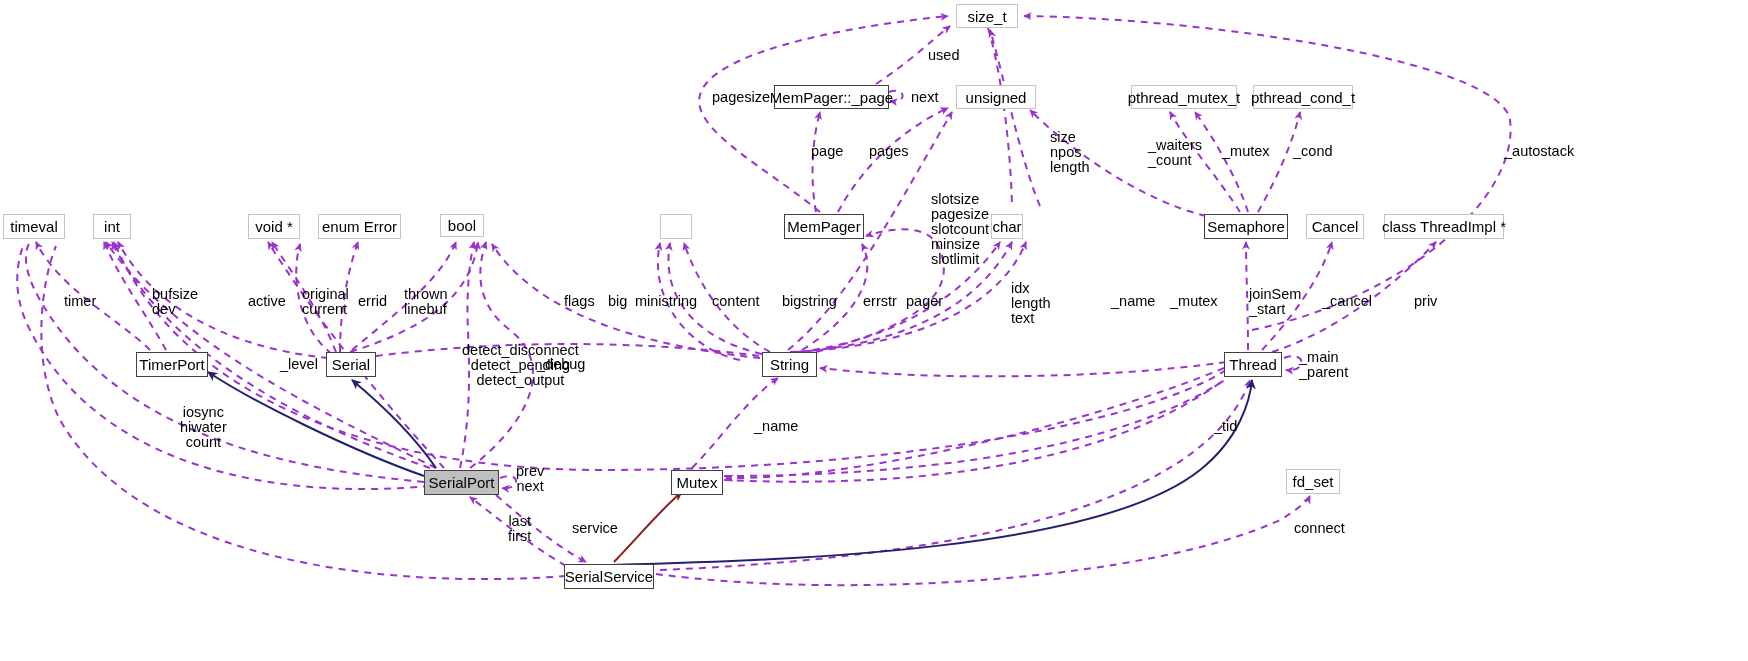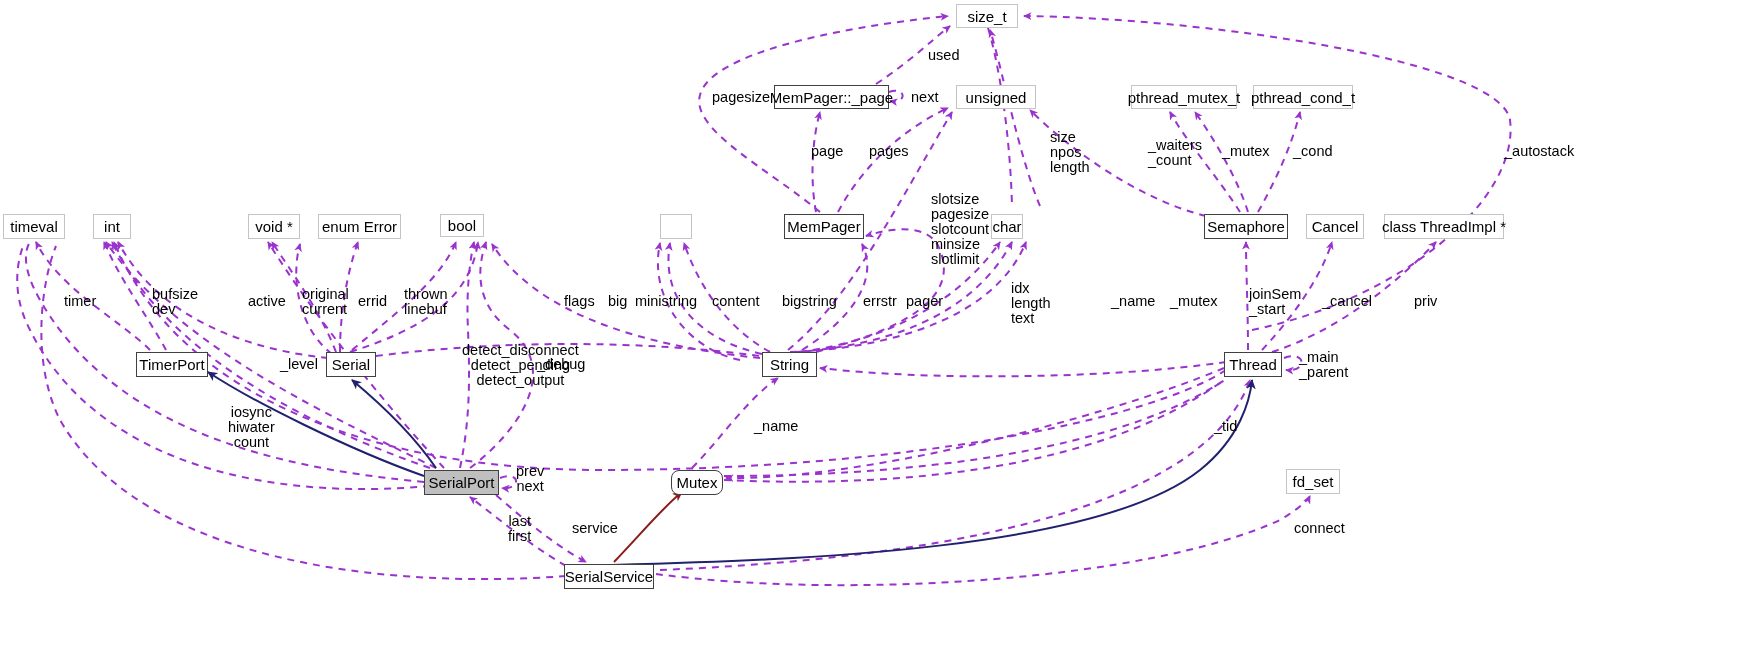--- a/index.html
+++ b/index.html
@@ -155,21 +155,21 @@
   <div class="node cls" style="left:1204px;top:214px;width:84px;height:25px;">Semaphore</div>
   <div class="node plain" style="left:1306px;top:214px;width:58px;height:25px;">Cancel</div>
   <div class="node plain" style="left:1384px;top:214px;width:120px;height:25px;">class ThreadImpl *</div>
 
   <div class="node cls" style="left:136px;top:352px;width:72px;height:25px;">TimerPort</div>
   <div class="node cls" style="left:326px;top:352px;width:50px;height:25px;">Serial</div>
   <div class="node cls" style="left:762px;top:352px;width:55px;height:25px;">String</div>
   <div class="node cls" style="left:1224px;top:352px;width:58px;height:25px;">Thread</div>
 
   <div class="node focus" style="left:424px;top:470px;width:75px;height:25px;">SerialPort</div>
-  <div class="node cls" style="left:671px;top:470px;width:52px;height:25px;border-radius:8px;">Mutex</div>
+  <div class="node cls" style="left:671px;top:470px;width:52px;height:25px;">Mutex</div>
   <div class="node plain" style="left:1286px;top:469px;width:54px;height:25px;">fd_set</div>
   <div class="node cls" style="left:564px;top:564px;width:90px;height:25px;">SerialService</div>
 
   <div class="elabel l" style="left:928px;top:48px;">used</div>
   <div class="elabel l" style="left:712px;top:90px;">pagesize</div>
   <div class="elabel l" style="left:911px;top:90px;">next</div>
   <div class="elabel l ml" style="left:1050px;top:130px;">
       <div>size</div>
       <div>npos</div>
       <div>length</div>
@@ -229,21 +229,21 @@
   <div class="elabel ml" style="left:462px;top:343px;">
       <div>detect_disconnect</div>
       <div>detect_pending</div>
       <div>detect_output</div>
     </div>
   <div class="elabel l" style="left:537px;top:357px;">_debug</div>
   <div class="elabel l ml" style="left:1299px;top:350px;">
       <div>_main</div>
       <div>_parent</div>
     </div>
-  <div class="elabel ml" style="left:180px;top:405px;margin-left:48px;">
+  <div class="elabel ml" style="left:180px;top:405px;">
       <div>iosync</div>
       <div>hiwater</div>
       <div>count</div>
     </div>
   <div class="elabel l" style="left:754px;top:419px;">_name</div>
   <div class="elabel l" style="left:1214px;top:419px;">_tid</div>
   <div class="elabel ml" style="left:516px;top:464px;">
       <div>prev</div>
       <div>next</div>
     </div>

